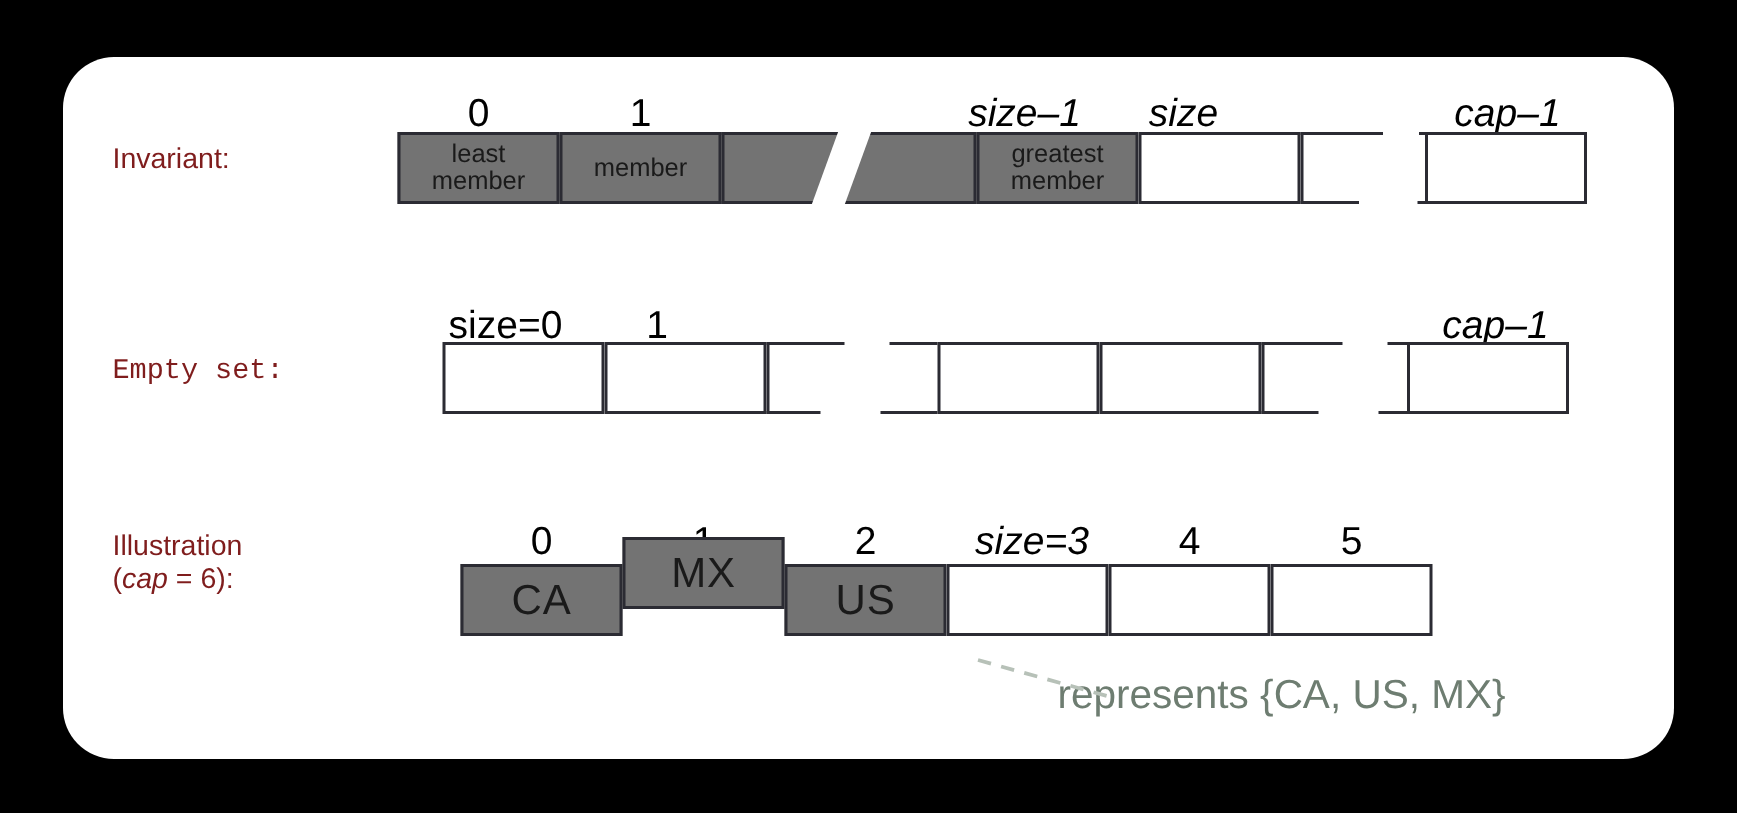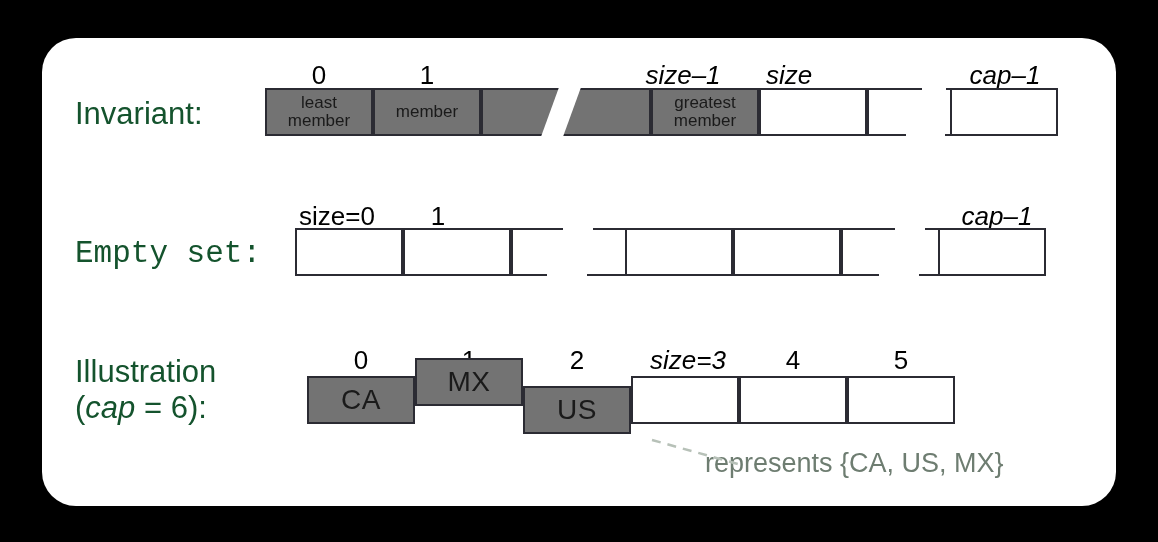--- a/index.html
+++ b/index.html
@@ -22,22 +22,22 @@
     height: 468px;
     background: #ffffff;
     border-radius: 34px;
   }
 
   
   .abs { position: absolute; }
 
   .row-label {
     position: absolute;
-    font-size: 31px;
-    color: #14532d;
+    font-size: 19px;
+    color: #7f1d1d;
     line-height: 1.16;
     white-space: nowrap;
   }
 
   .idx {
     position: absolute;
     font-size: 26px;
     color: #000;
     text-align: center;
     white-space: nowrap;
@@ -198,21 +198,21 @@
   <div class="idx" style="left:646px; top:307px; font-style:italic;">size=3</div>
   <div class="idx" style="left:751px; top:307px;">4</div>
   <div class="idx" style="left:859px; top:307px;">5</div>
 
   <div class="cell fill" style="left:265px; top:338px; width:108px; height:48px;">
     <span class="biglbl">CA</span>
   </div>
   <div class="cell fill" style="left:373px; top:320px; width:108px; height:48px;text-align:right;">
     <span class="biglbl">MX</span>
   </div>
-  <div class="cell fill" style="left:481px; top:348px; width:108px; height:48px;">
+  <div class="cell fill" style="left:481px; top:338px; width:108px; height:48px;">
     <span class="biglbl">US</span>
   </div>
   <div class="cell" style="left:589px; top:338px; width:108px; height:48px;">
     <span class="biglbl"></span>
   </div>
   <div class="cell" style="left:697px; top:338px; width:108px; height:48px;">
     <span class="biglbl"></span>
   </div>
   <div class="cell" style="left:805px; top:338px; width:108px; height:48px;">
     <span class="biglbl"></span>

